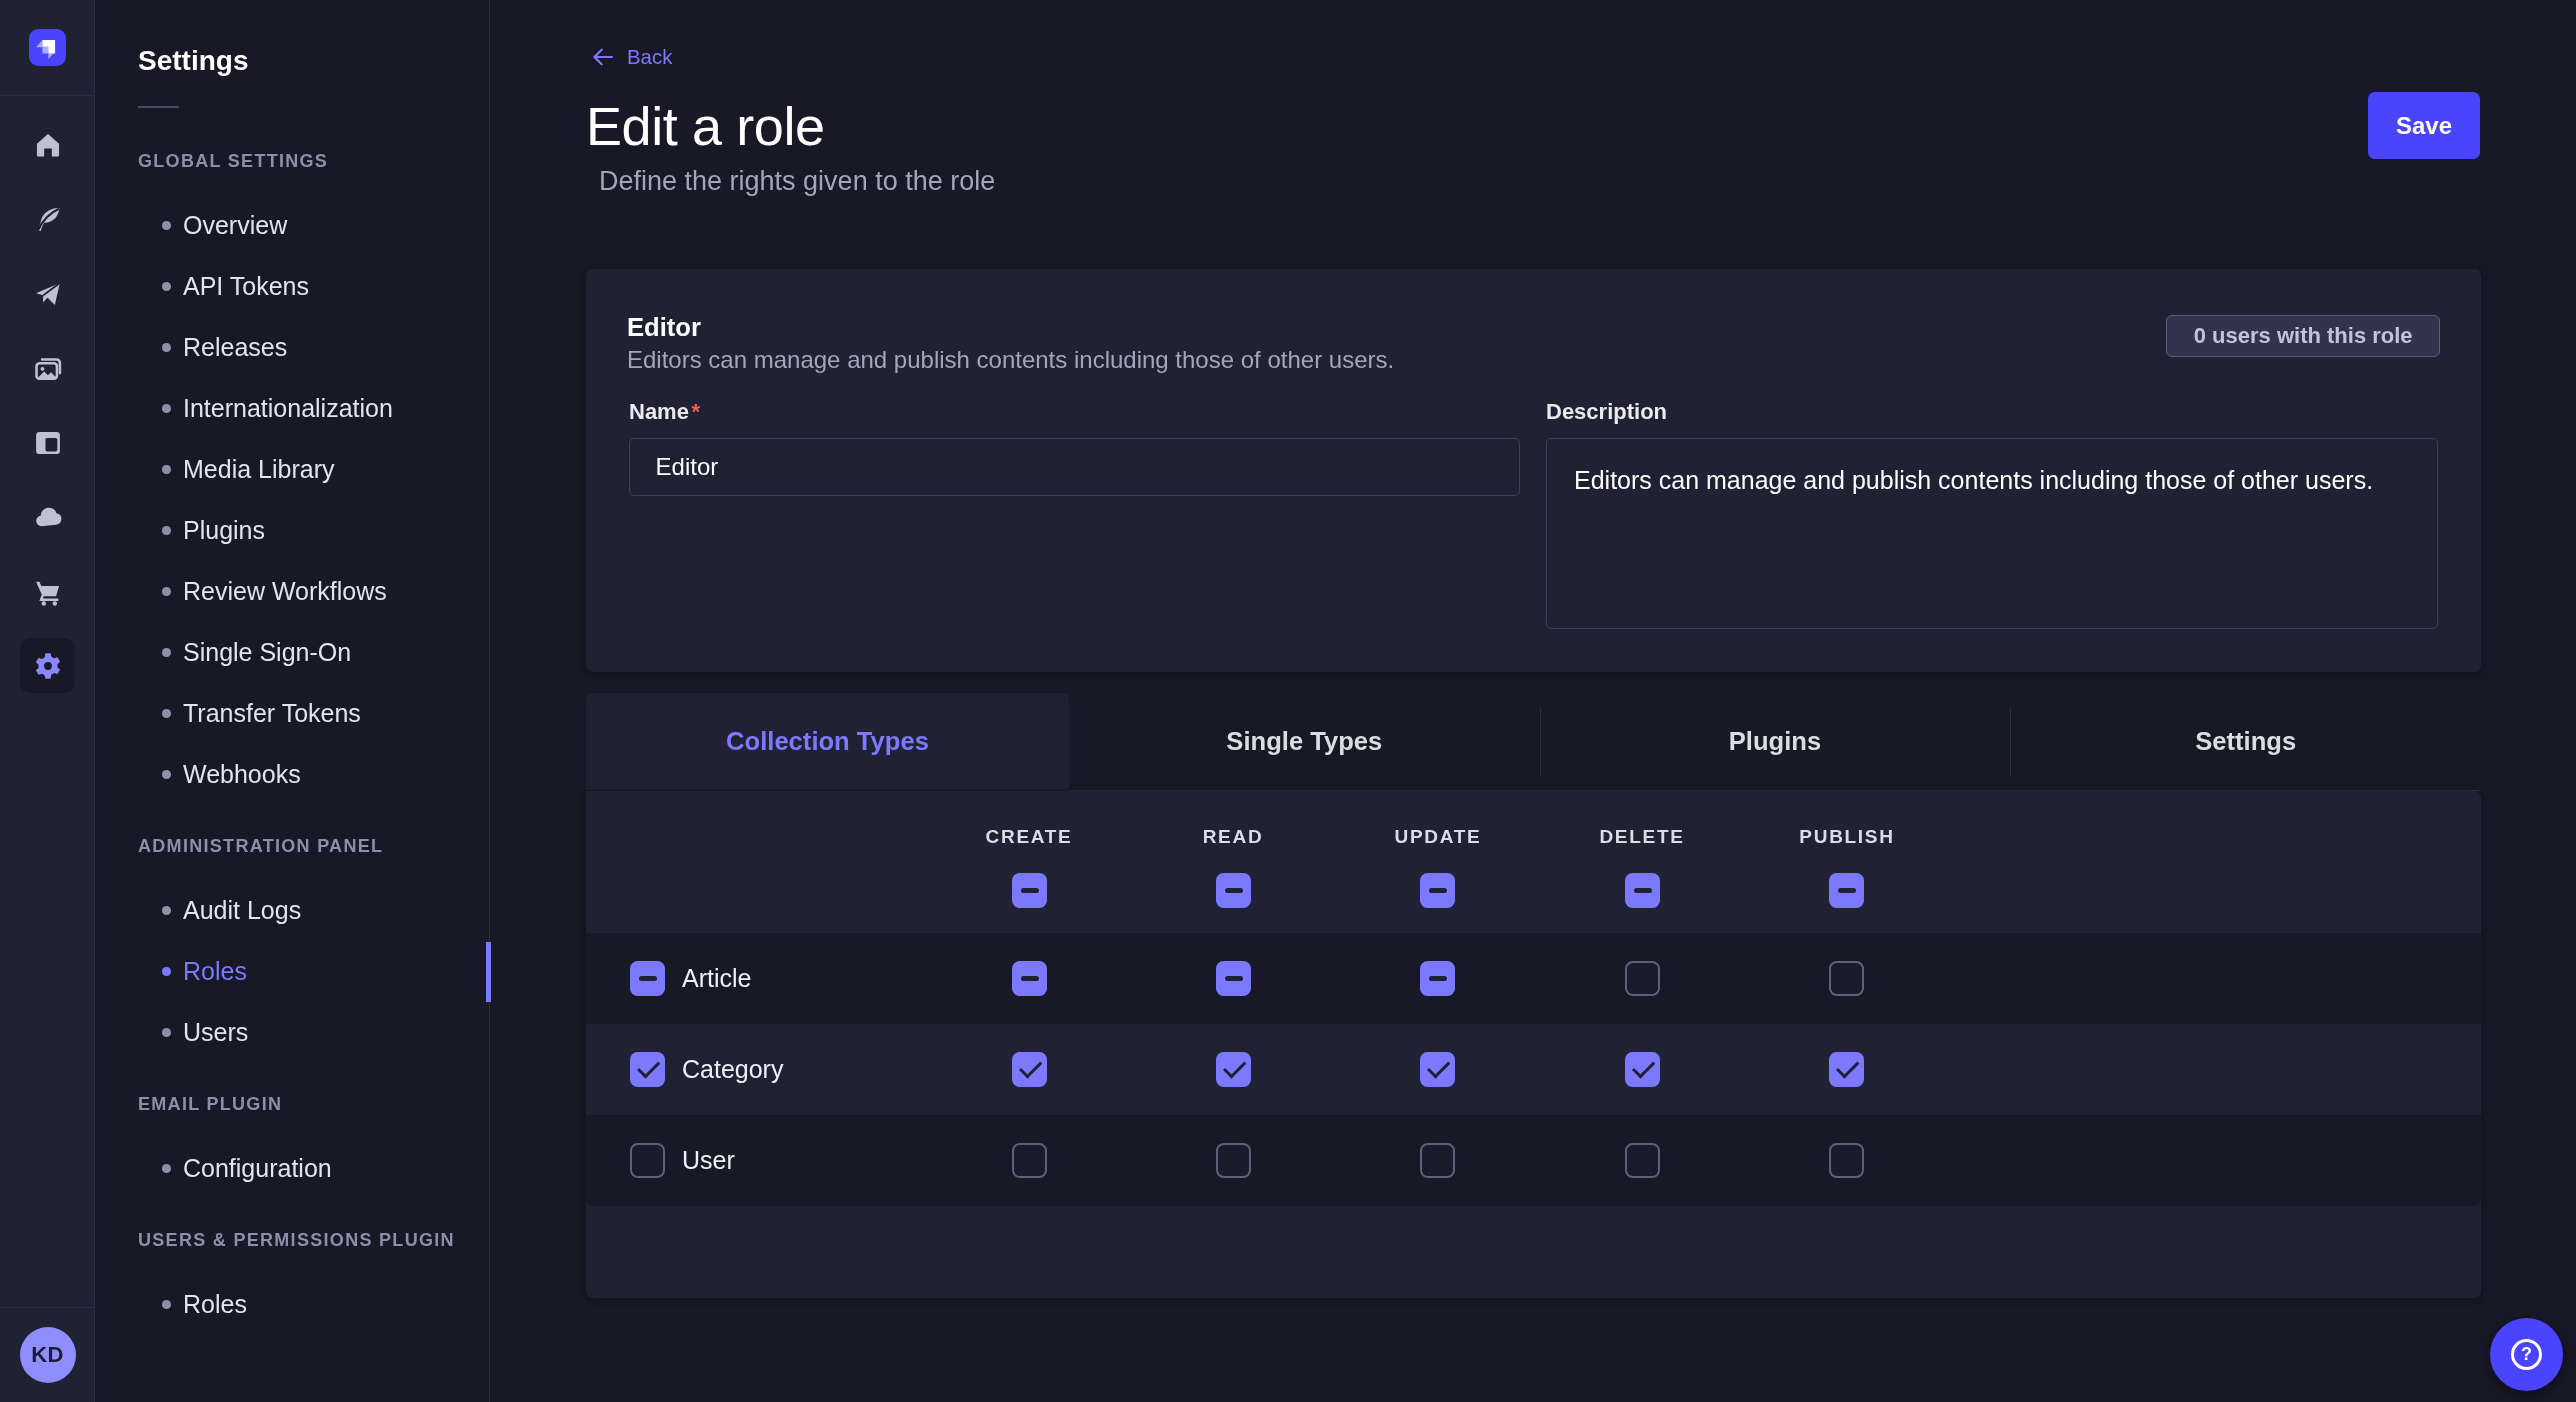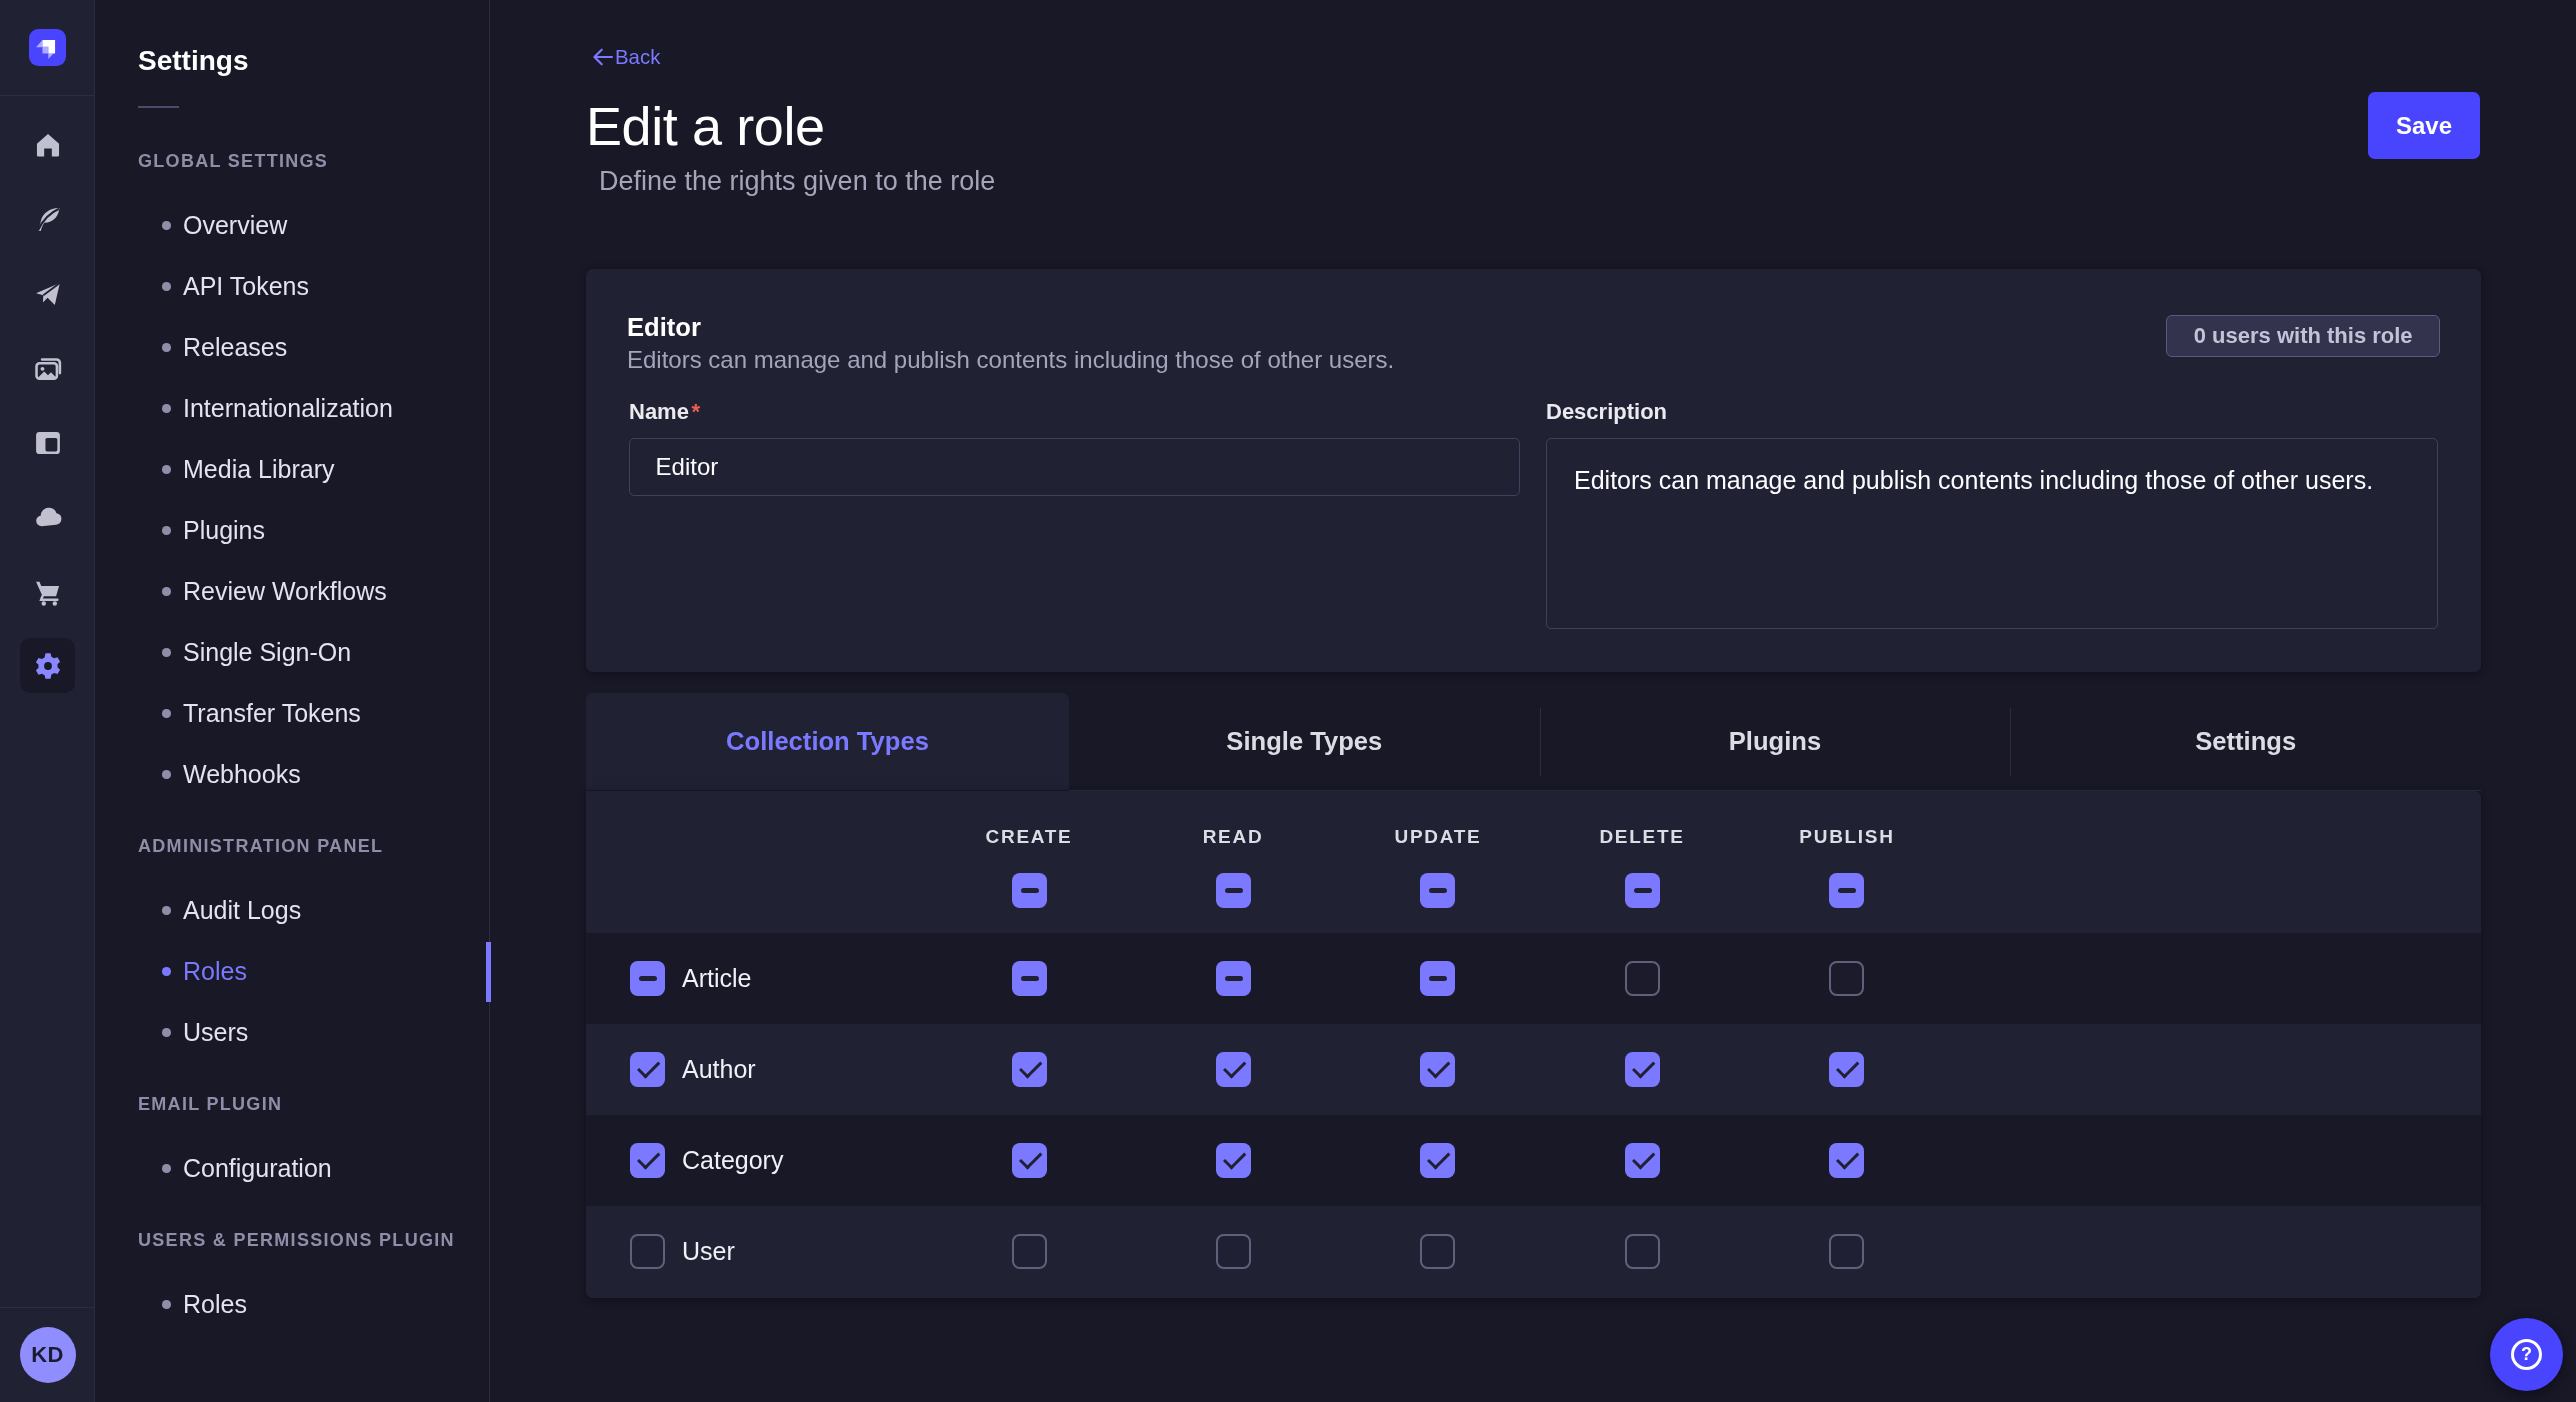--- a/index.html
+++ b/index.html
@@ -70,21 +70,21 @@
   .subnav-item.active .lbl { color:#7b79ff; }
   .subnav-item.active .bullet { background:#7b79ff; }
   .subnav-item.active .active-bar {
     position:absolute; right:-0.9px; top:0.9px; width:5.1px; height:60px; background:#7b79ff;
   }
 
   
   .main { position:absolute; left:491px; top:0; width:2085px; height:1402px; }
   .back-link {
     position:absolute; left:100px; top:40px; height:34px;
-    display:flex; align-items:center; cursor:pointer; text-decoration:none;text-align:center;
+    display:flex; align-items:center; gap:12px; cursor:pointer; text-decoration:none;text-align:center;
   }
   .back-link .back-label { font-size:20.4px; color:#7b79ff; }
   .page-title {
     position:absolute; left:95px; top:92px;
     font-size:54px; line-height:68px; font-weight:normal; color:#ffffff; letter-spacing:-0.4px;
   }
   .page-subtitle {
     position:absolute; left:97px; top:164px;
     font-size:27px; line-height:34px; color:#a5a5ba;margin-left:11px;
   }
@@ -412,29 +412,20 @@
       </div>
     <div class="perm-rows" id="perm-rows">
         <div class="perm-row">
           <div class="cb indeterminate row-cb"></div>
           <div class="row-label">Article</div>
           <div class="cb indeterminate" style="left: 426px;"></div>
           <div class="cb indeterminate" style="left: 630px;"></div>
           <div class="cb indeterminate" style="left: 834px;"></div>
           <div class="cb unchecked" style="left: 1039px;"></div>
           <div class="cb unchecked" style="left: 1243px;"></div>
-        </div>
-        <div class="perm-row">
-          <div class="cb checked row-cb"></div>
-          <div class="row-label">Author</div>
-          <div class="cb checked" style="left: 426px;"></div>
-          <div class="cb checked" style="left: 630px;"></div>
-          <div class="cb checked" style="left: 834px;"></div>
-          <div class="cb checked" style="left: 1039px;"></div>
-          <div class="cb checked" style="left: 1243px;"></div>
         </div>
         <div class="perm-row">
           <div class="cb checked row-cb"></div>
           <div class="row-label">Category</div>
           <div class="cb checked" style="left: 426px;"></div>
           <div class="cb checked" style="left: 630px;"></div>
           <div class="cb checked" style="left: 834px;"></div>
           <div class="cb checked" style="left: 1039px;"></div>
           <div class="cb checked" style="left: 1243px;"></div>
         </div>

